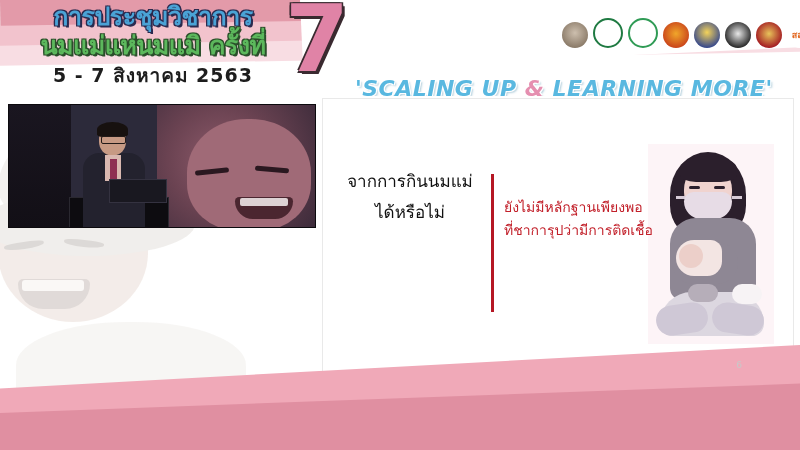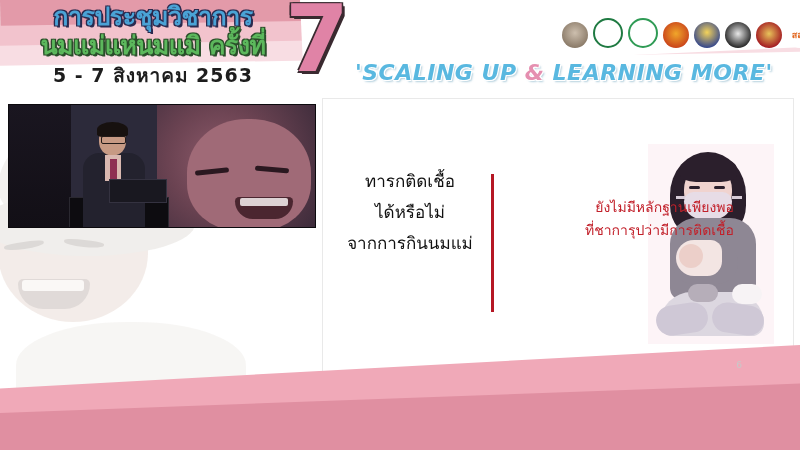--- a/index.html
+++ b/index.html
@@ -121,21 +121,21 @@
     text-shadow:
       -1.5px -1.5px 0 #3a2a30, 1.5px -1.5px 0 #3a2a30,
       -1.5px  1.5px 0 #3a2a30, 1.5px  1.5px 0 #3a2a30,
        3px 3px 0 #3a2a30;
     z-index: 7;
   }
 
   
   #tagline {
     position: absolute;
-    left: 355px; top: 60px;
+    left: 355px; top: 76px;
     font-family: "DejaVu Sans", sans-serif;
     font-weight: bold;
     font-style: italic;
     font-size: 22px;
     letter-spacing: 0.5px;
     color: #59b8e0;
     text-shadow:
       -1px -1px 0 #ffffff, 1px -1px 0 #ffffff,
       -1px  1px 0 #ffffff, 1px  1px 0 #ffffff,
        2px 2px 2px rgba(90,150,180,0.45);
@@ -352,23 +352,23 @@
     position: absolute;
     left: 491px; top: 78px;
     width: 3px; height: 138px;
     background: #b51724;
     z-index: 5;
   }
 
   
   #answer-block {
     position: absolute;
-    left: 516px; top: 100px;
+    left: 504px; top: 100px;
     width: 218px;
-    text-align: right;
+    text-align: left;
     z-index: 6;
   }
   .a-line {
     font-family: "DejaVu Sans", sans-serif;
     font-size: 14px;
     line-height: 23px;
     color: #c2202a;
     white-space: nowrap;
   }
 
@@ -559,23 +559,22 @@
       <div class="sv-speaker-body"></div>
       <div class="sv-speaker-shirt"></div>
       <div class="sv-speaker-tie"></div>
       <div class="sv-speaker-head"></div>
       <div class="sv-speaker-hair"></div>
       <div class="sv-speaker-glasses"></div>
       <div class="sv-laptop"></div>
     </div>
 
     <div id="question-block">
-      <div class="q-line">ทารกติดเชื้อ</div>
+      <div class="q-line">จากการกินนมแม่</div>
       <div class="q-line">ได้หรือไม่</div>
-      <div class="q-line">จากการกินนมแม่</div>
     </div>
 
     <div id="red-divider"></div>
 
     <div id="mother-illustration">
       <div class="mi-hair-back"></div>
       <div class="mi-face"></div>
       <div class="mi-fringe"></div>
       <div class="mi-eye l"></div>
       <div class="mi-eye r"></div>

